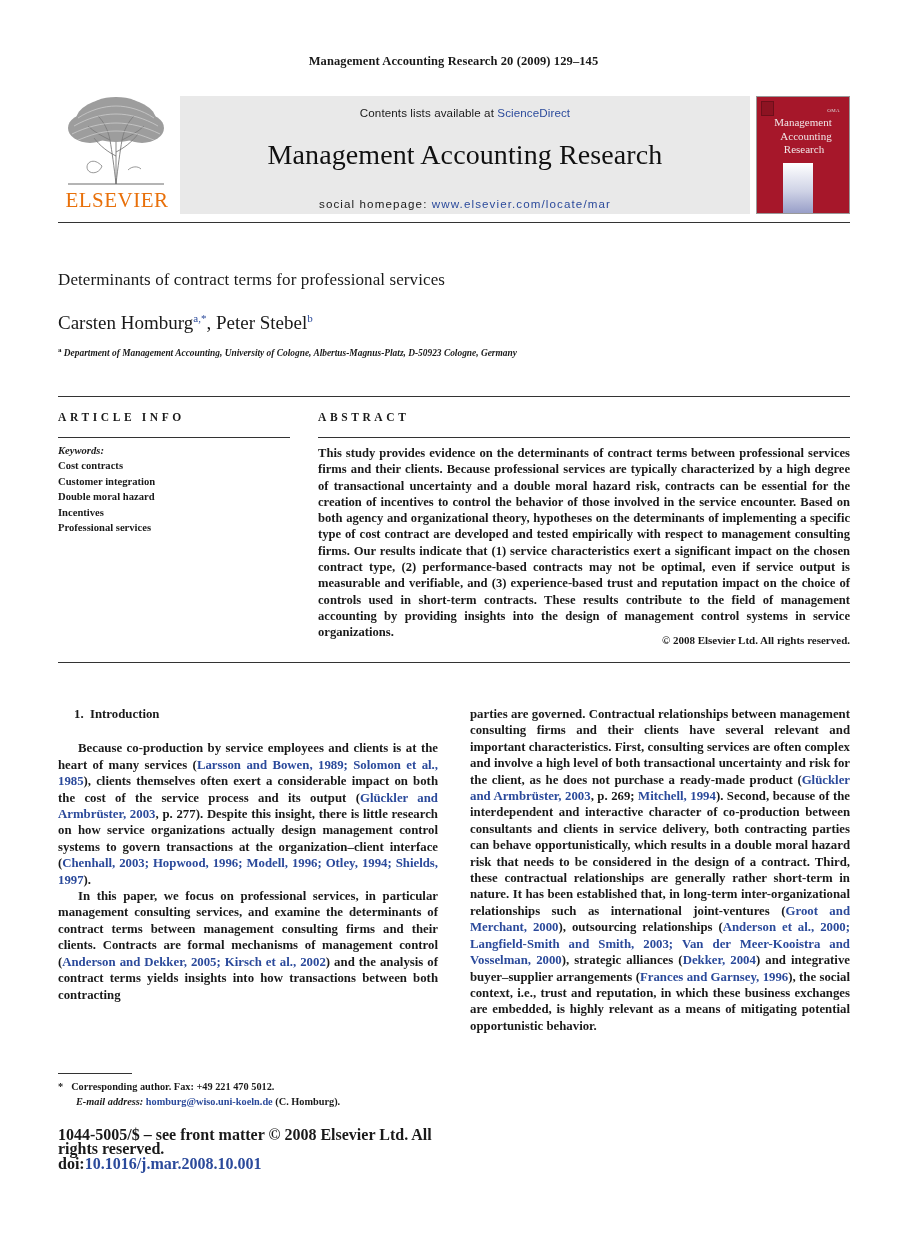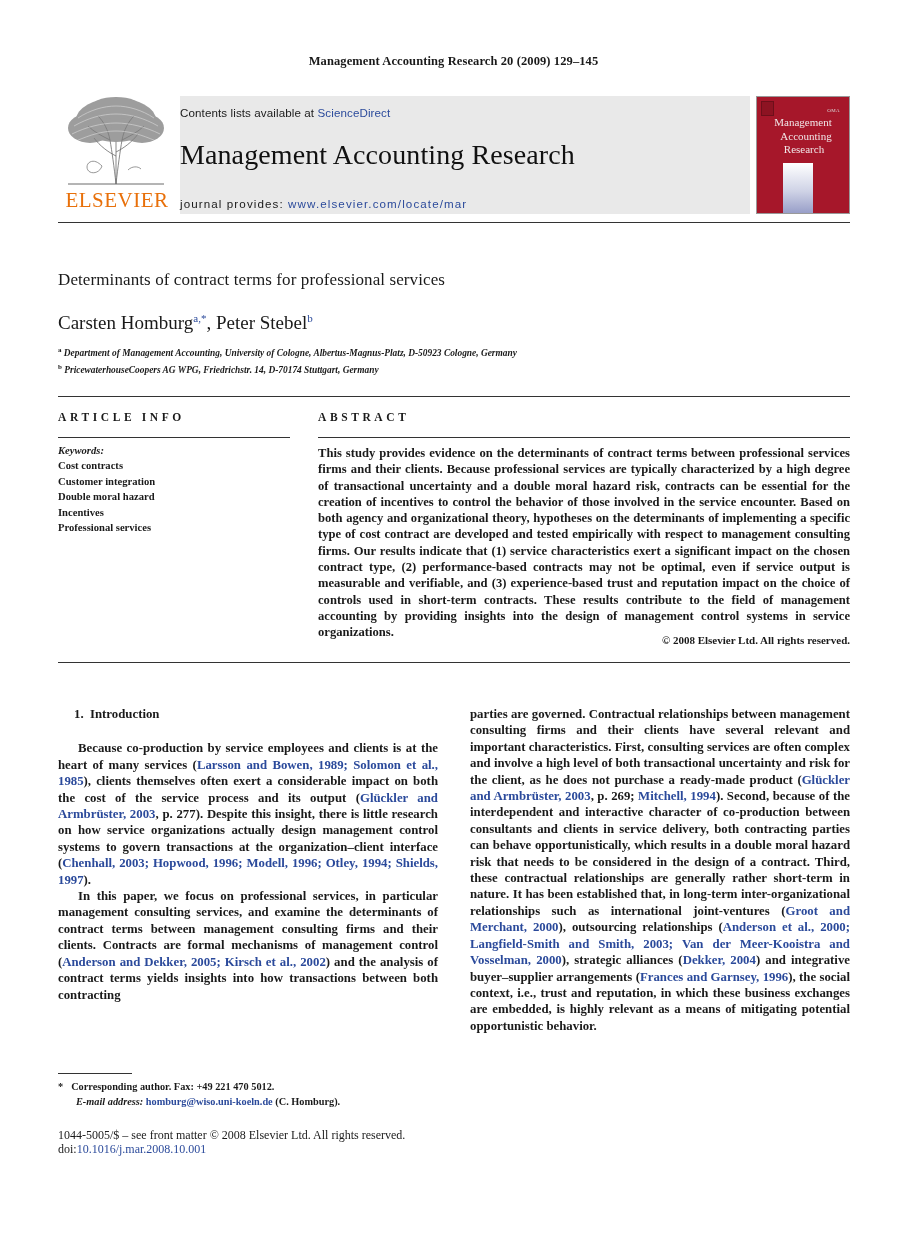--- a/index.html
+++ b/index.html
@@ -66,21 +66,21 @@
     z-index: 2;
     line-height: 1;
     padding-bottom: 1px;
   }
   .banner {
     flex: 1 1 auto;
     background: #e9e9e9;
     position: relative;
     margin-left: 4px;
     margin-right: 6px;
-    text-align: left;
+    text-align: center;
   }
   .banner-contents {
     font-family: "Liberation Sans", sans-serif;
     font-size: 11.6px;
     color: #1a1a1a;
     padding-top: 10px;
     letter-spacing: .1px;
   }
   .sciencedirect { color: #2b4a9b; }
   .banner-title {
@@ -310,22 +310,22 @@
   .footnote .fn-line { display: block; padding-left: 18px; text-indent: -18px; }
   .footnote .fn-line2 { padding-left: 18px; text-indent: 0; }
   .footnote em { font-style: italic; }
   .footnote a, .mail { color: #2b4a9b; }
 
   .frontmatter {
     position: absolute;
     left: 58px;
     top: 1128px;
     width: 400px;
-    font-size: 12px;
-    font-weight: normal;
+    font-size: 16px;
+    font-weight: bold;
     line-height: 14.4px;
     color: #1a1a1a;
   }
   .doi { color: #2b4a9b; text-align: center; }
 </style>
 </head>
 <body>
 
 <div class="page">
 
@@ -364,21 +364,21 @@
       </svg>
       <div class="elsevier-word">ELSEVIER</div>
     </div>
 
     <div class="banner">
       <div class="banner-contents">
         <span>Contents lists available at </span><span class="sciencedirect">ScienceDirect</span>
       </div>
       <div class="banner-title">Management Accounting Research</div>
       <div class="banner-homepage">
-        <span>journal provides:</span>
+        <span>social homepage:</span>
         <span class="url">www.elsevier.com/locate/mar</span>
       </div>
     </div>
 
     <div class="cover">
       <div class="cover-top-icon"></div>
       <div class="cover-oma">OMA</div>
       <div class="cover-title">
         <div>Management</div>
         <div class="l2">Accounting</div>
@@ -391,21 +391,20 @@
   <div class="rule-under-masthead"></div>
 
   <div class="title">Determinants of contract terms for professional services</div>
 
   <div class="authors">
     <span>Carsten Homburg</span><sup>a,</sup><sup class="star">*</sup><span>, Peter Stebel</span><sup>b</sup>
   </div>
 
   <div class="affils">
     <div><sup>a</sup> <span>Department of Management Accounting, University of Cologne, Albertus-Magnus-Platz, D-50923 Cologne, Germany</span></div>
-    <div><sup>b</sup> <span>PricewaterhouseCoopers AG WPG, Friedrichstr. 14, D-70174 Stuttgart, Germany</span></div>
   </div>
 
   <div class="info-rule-top"></div>
   <div class="info-head">ARTICLE INFO</div>
   <div class="abstract-head">ABSTRACT</div>
   <div class="info-rule-mid"></div>
   <div class="abstract-rule-mid"></div>
 
   <div class="keywords">
     <div class="kw-label">Keywords:</div>

